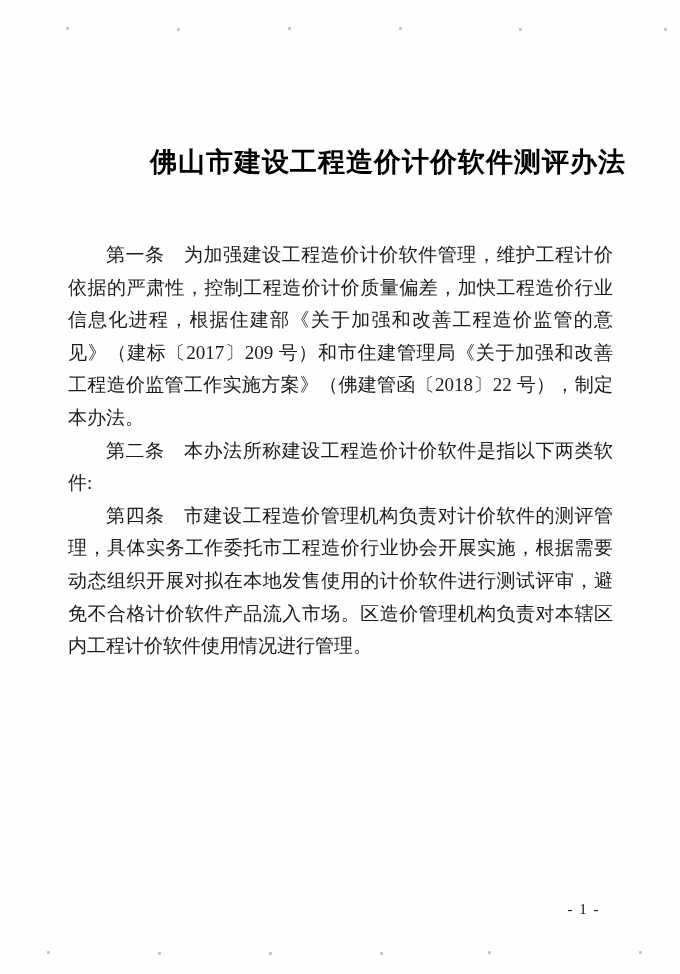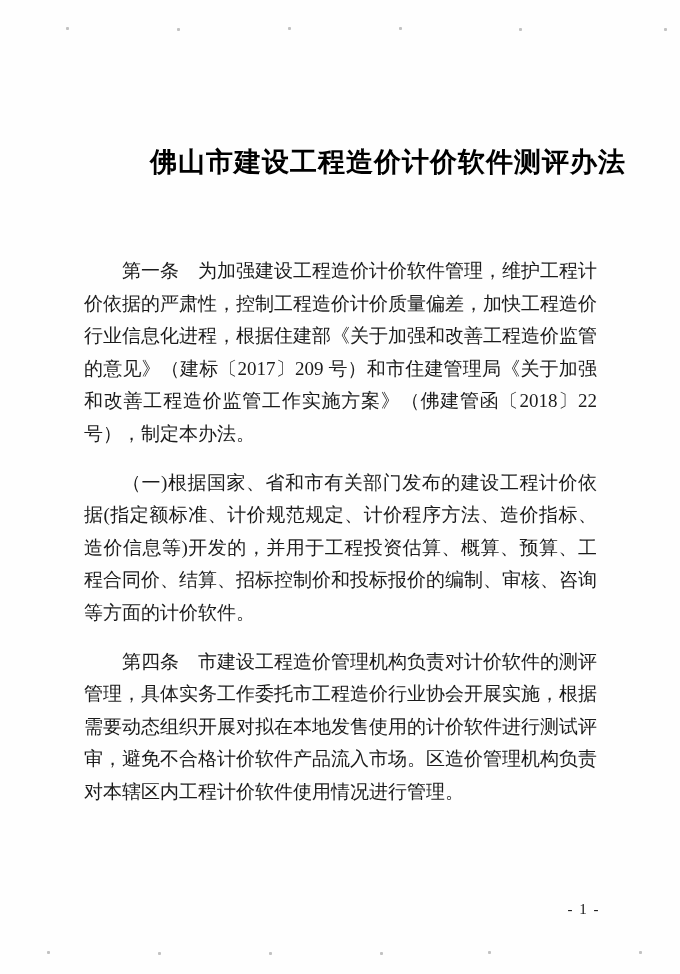--- a/index.html
+++ b/index.html
@@ -36,21 +36,21 @@
     top: 239px;
     left: 68px;
     width: 545px;
     font-size: 19px;
     line-height: 32.6px;
     text-align: justify;
     text-justify: inter-character;
     color: #1b1b1b;
   }
   .doc-body p {
-    margin: 16px;
+    margin: 0;
     padding: 0;
     text-indent: 2em;
   }
   .page-number {
     position: absolute;
     top: 901px;
     right: 80px;
     font-size: 15px;
     letter-spacing: 1.5px;
     color: #141414;
@@ -67,21 +67,21 @@
 </style>
 </head>
 <body>
 
 <div class="page">
 
   <h1 class="doc-title">佛山市建设工程造价计价软件测评办法</h1>
 
   <div class="doc-body">
     <p>第一条　为加强建设工程造价计价软件管理，维护工程计价依据的严肃性，控制工程造价计价质量偏差，加快工程造价行业信息化进程，根据住建部《关于加强和改善工程造价监管的意见》（建标〔2017〕209 号）和市住建管理局《关于加强和改善工程造价监管工作实施方案》（佛建管函〔2018〕22 号），制定本办法。</p>
-    <p>（一)根据国家、省和市有关部门发布的建设工程计价依据(指定额标准、计价规范规定、计价程序方法、造价指标、造价信息等)开发的，并用于工程投资估算、概算、预算、工程合同价、结算、招标控制价和投标报价的编制、审核、咨询等方面的计价软件。</p>
+    <p>第二条　本办法所称建设工程造价计价软件是指以下两类软件:</p>
     <p>第四条　市建设工程造价管理机构负责对计价软件的测评管理，具体实务工作委托市工程造价行业协会开展实施，根据需要动态组织开展对拟在本地发售使用的计价软件进行测试评审，避免不合格计价软件产品流入市场。区造价管理机构负责对本辖区内工程计价软件使用情况进行管理。</p>
   </div>
 
   <div class="page-number">- 1 -</div>
 
   <i class="speck" style="left:66px;  top:27px;"></i>
   <i class="speck" style="left:177px; top:28px;"></i>
   <i class="speck" style="left:288px; top:27px;"></i>
   <i class="speck" style="left:399px; top:27px;"></i>
   <i class="speck" style="left:519px; top:28px;"></i>

